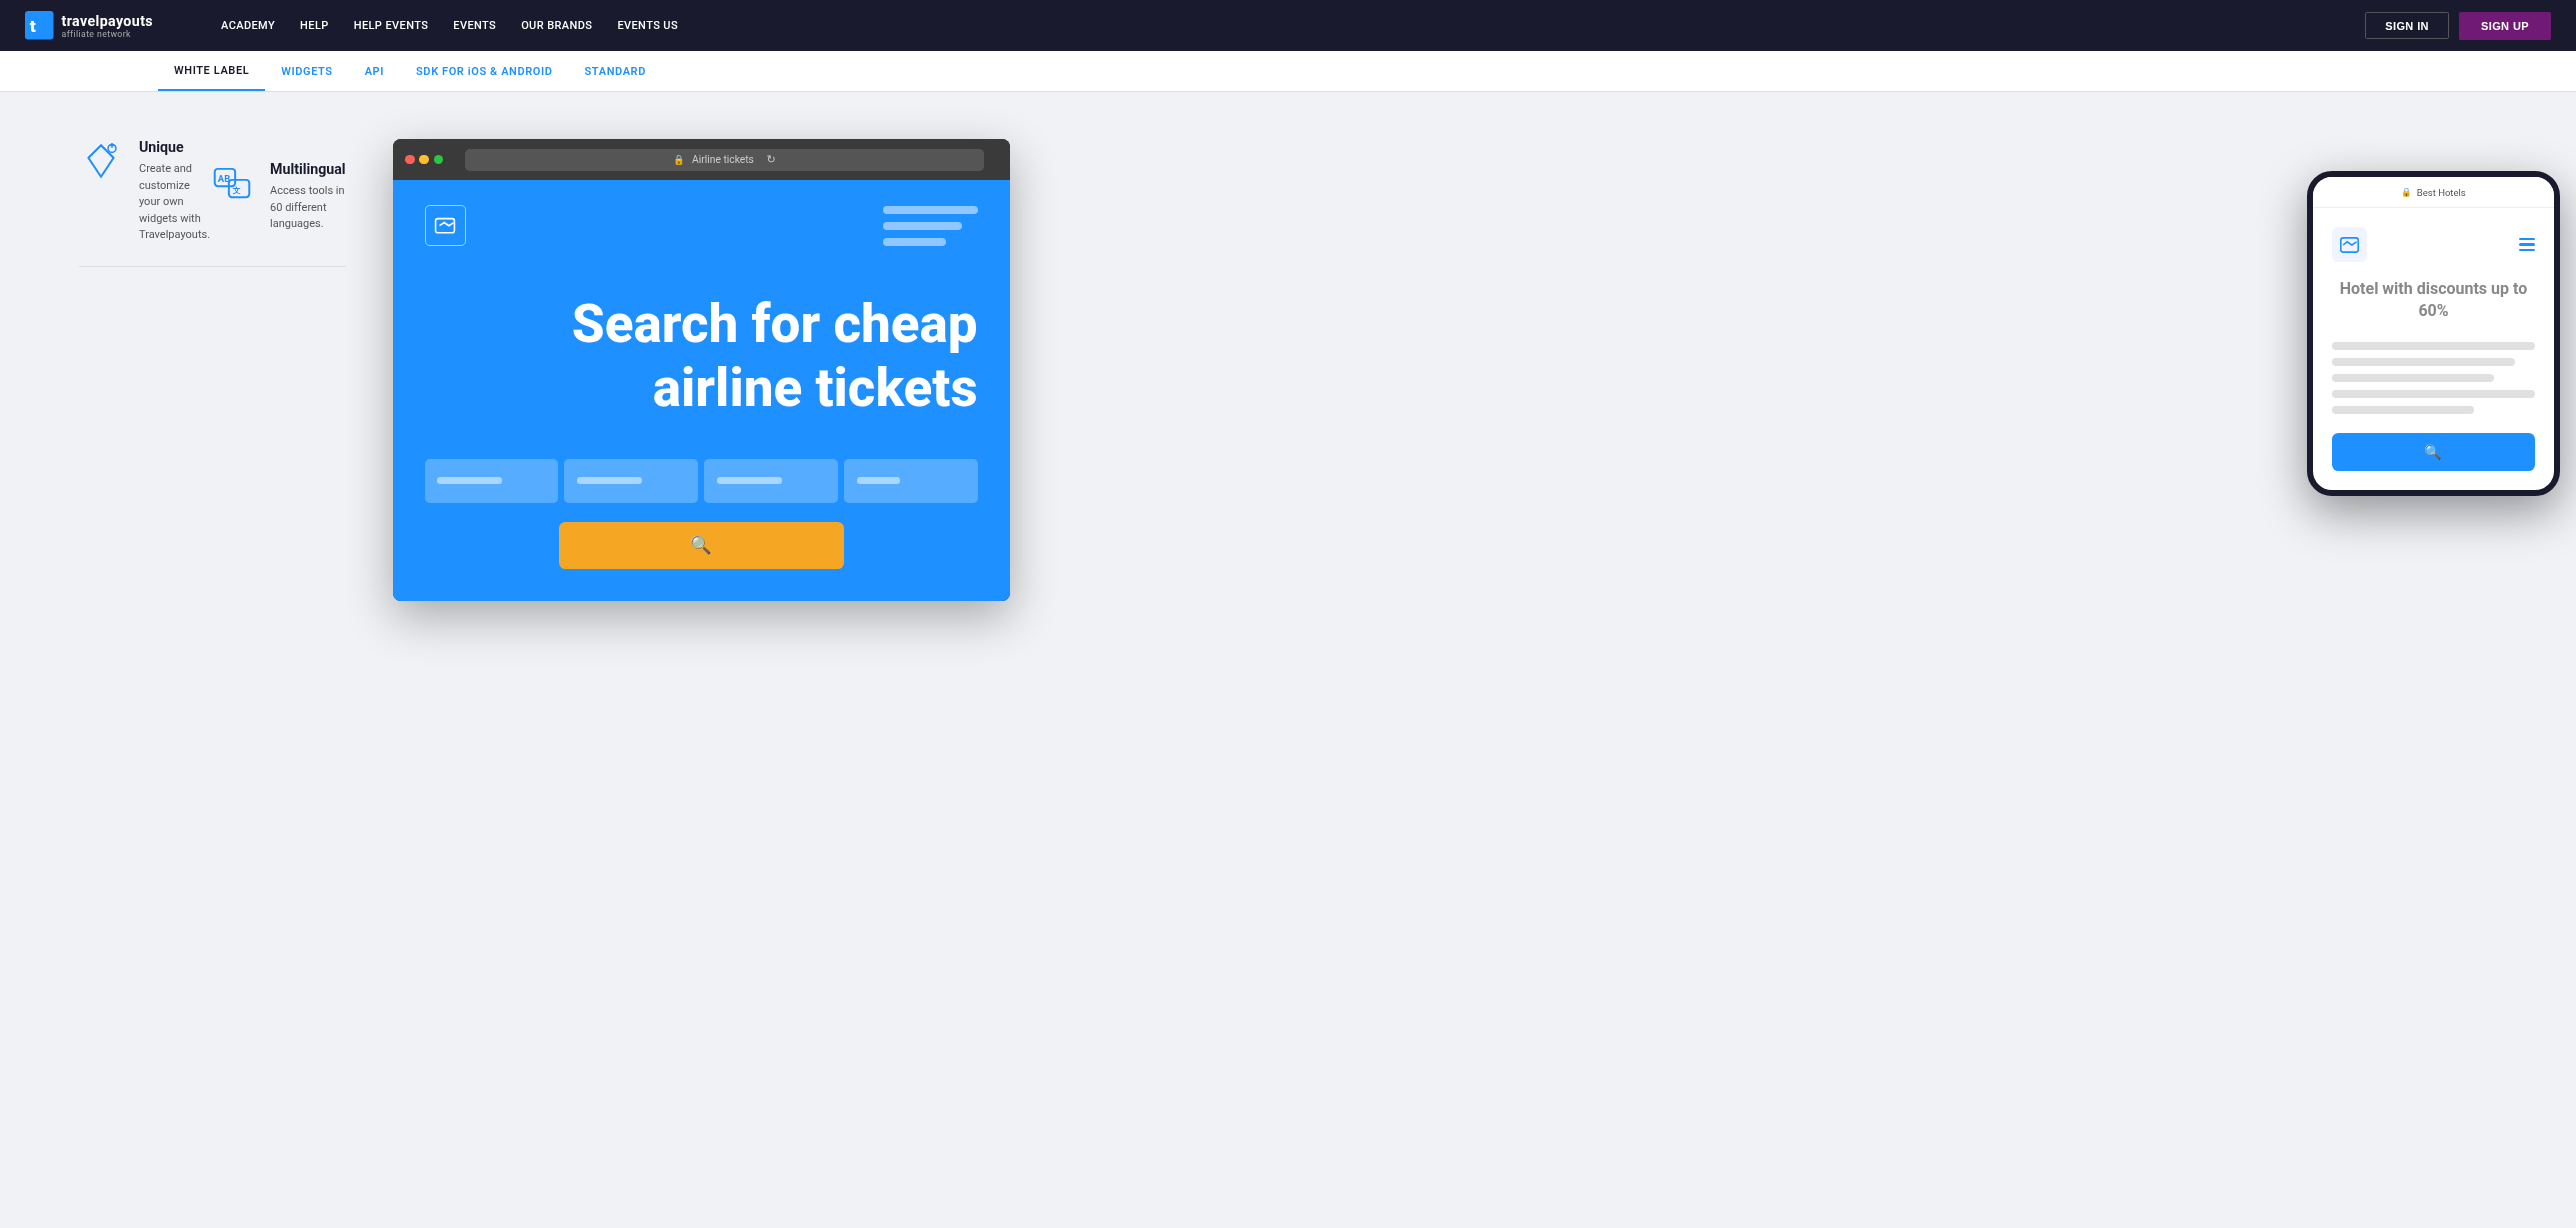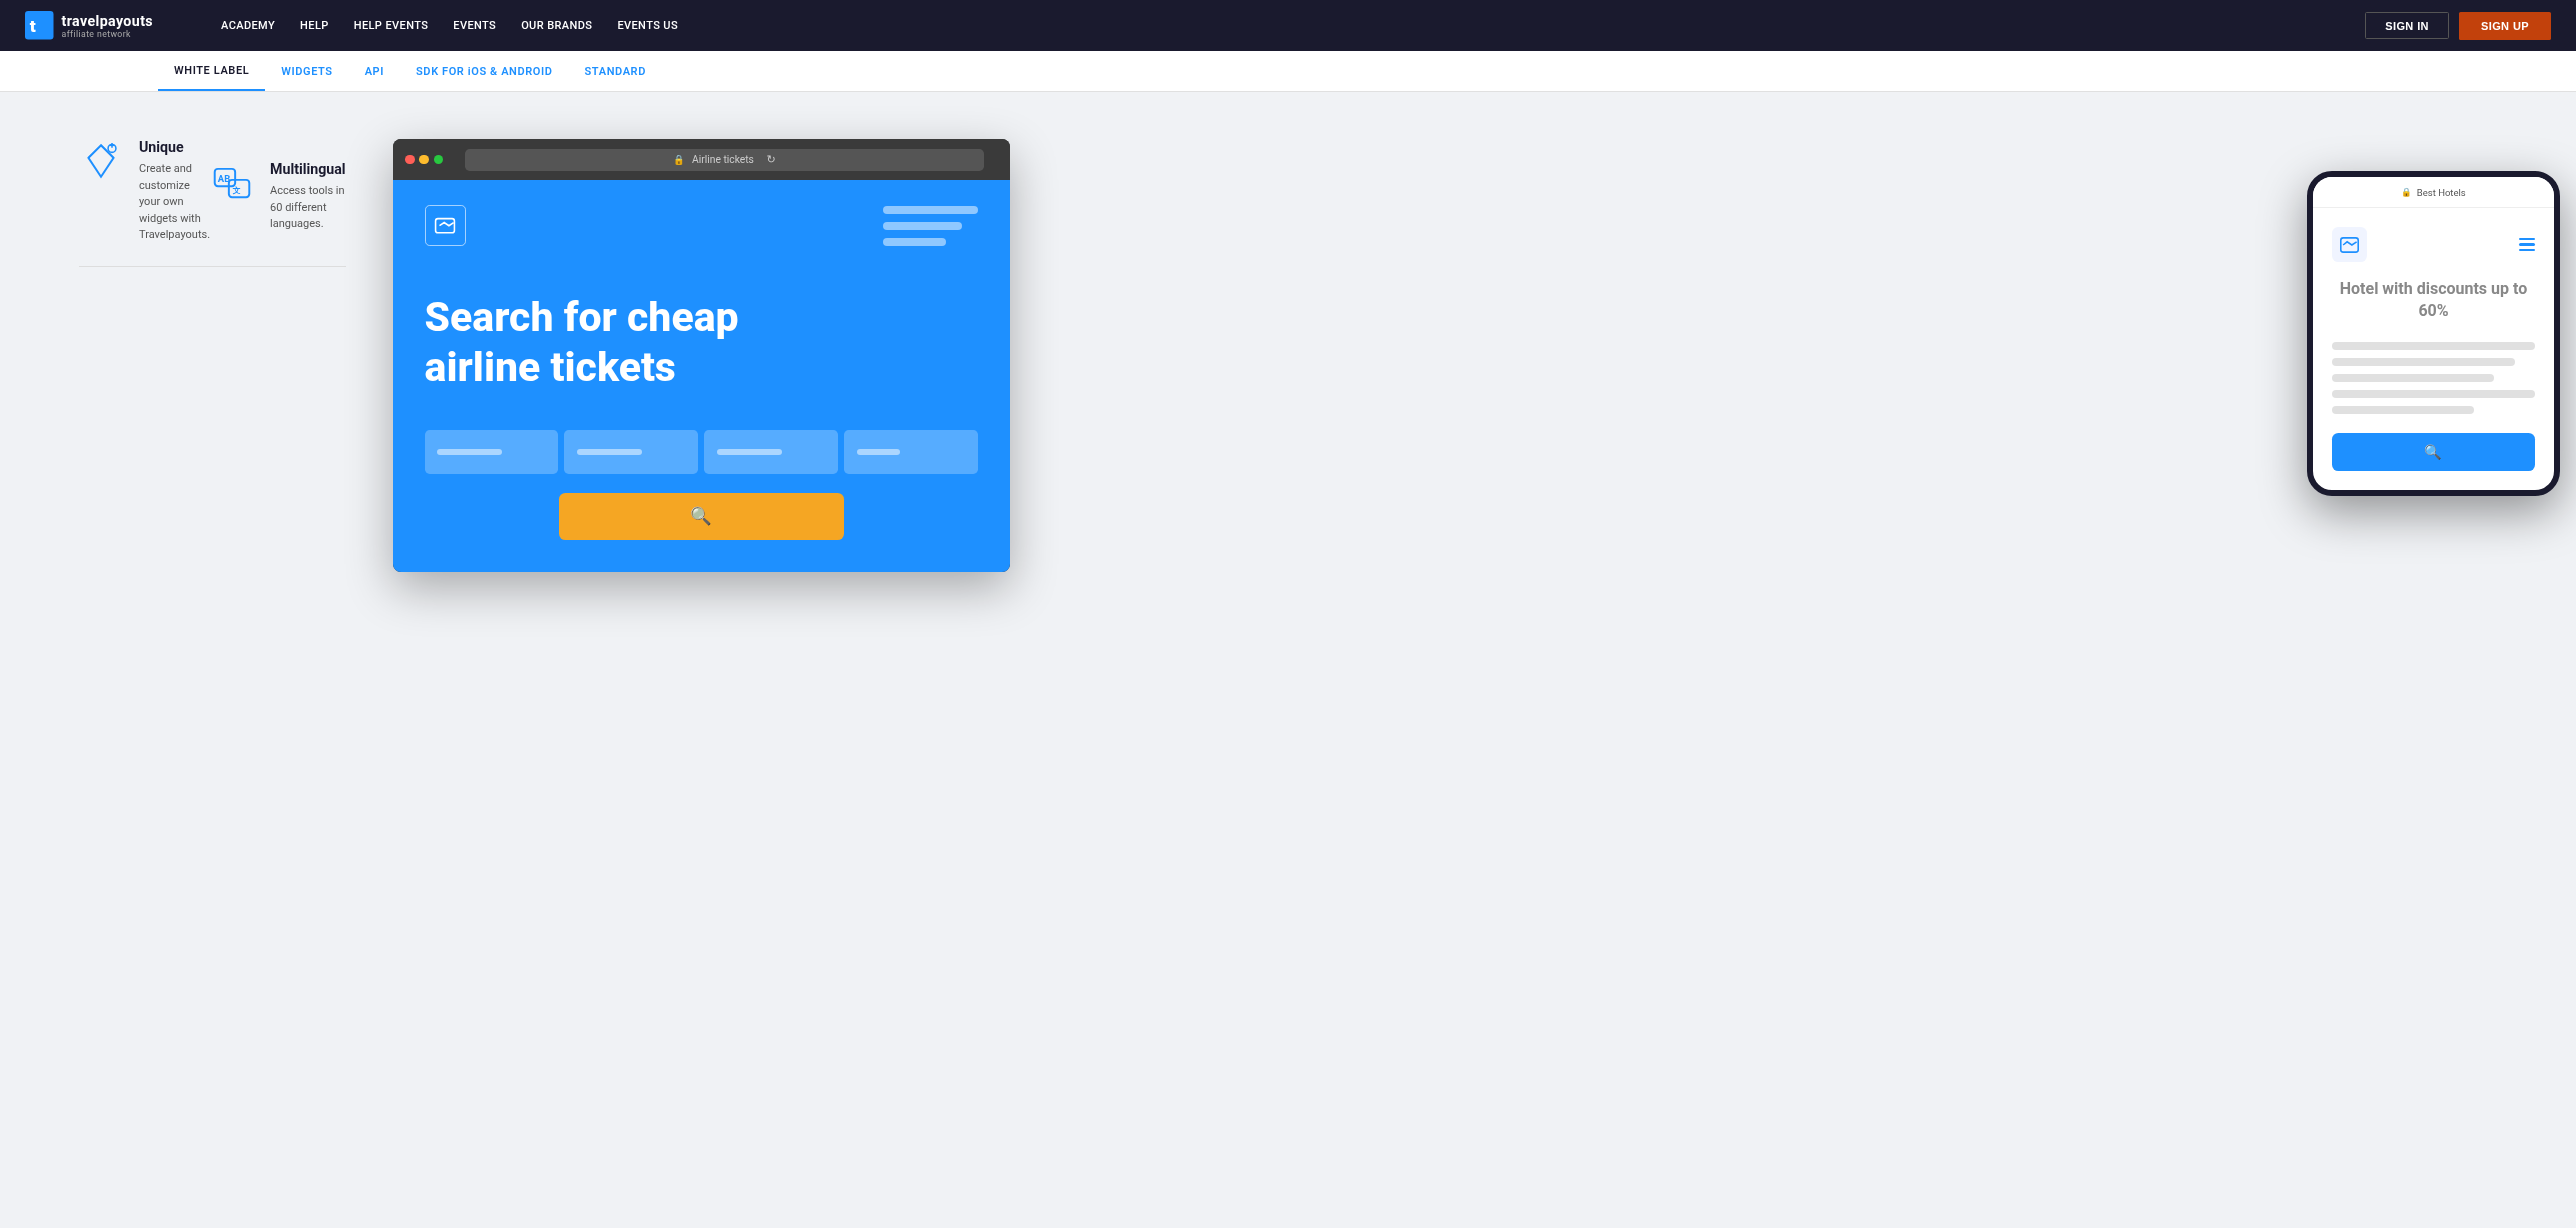--- a/index.html
+++ b/index.html
@@ -64,21 +64,21 @@
       border: 1.6px solid #555;
       color: #fff;
       padding: 6.3px 19px;
       font-size: 11px;
       font-weight: 600;
       letter-spacing: 0.4px;
       cursor: pointer;
       border-radius: 1.6px;
     }
     .btn-signup {
-      background: #c2410c;
+      background: #701a75;
       border: none;
       color: #fff;
       padding: 8px 22px;
       font-size: 11px;
       font-weight: 700;
       letter-spacing: 0.4px;
       cursor: pointer;
       border-radius: 1.6px;
     }
 
@@ -231,23 +231,23 @@
       flex-direction: column;
       gap: 8px;
       margin-left: auto;
     }
     .nav-bar {
       height: 8px;
       background: rgba(255,255,255,0.5);
       border-radius: 4px;
     }
     .browser-headline {
-      text-align: left;
-      color: #fff;
-      font-size: 41px;
+      text-align: right;
+      color: #fff;
+      font-size: 53px;
       font-weight: 800;
       line-height: 1.2;
       margin-bottom: 38px;
     }
     .search-fields {
       display: grid;
       grid-template-columns: repeat(4, 1fr);
       gap: 6.3px;
       margin-bottom: 19px;
     }

